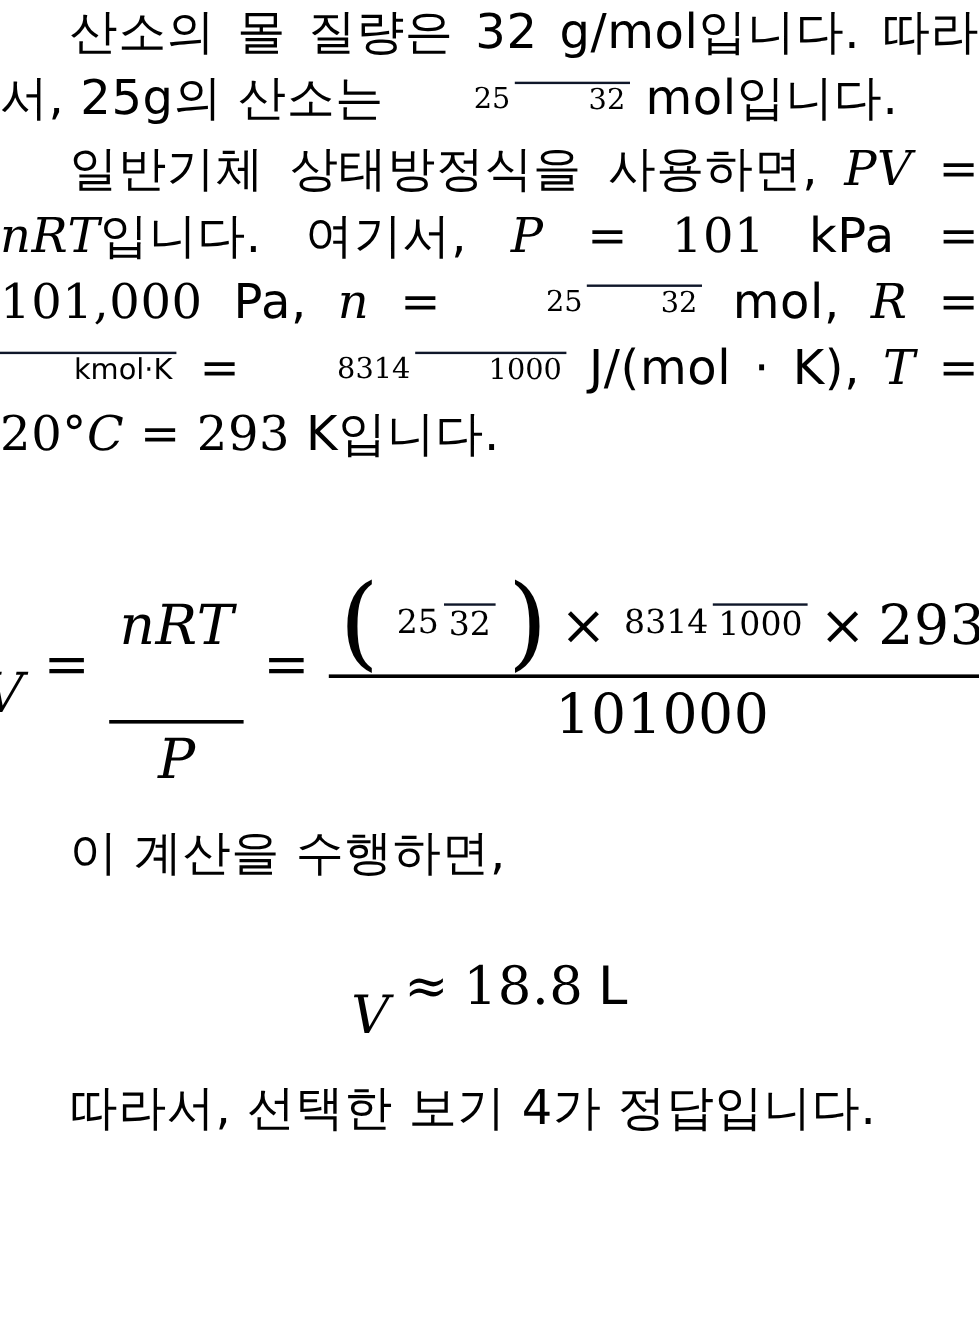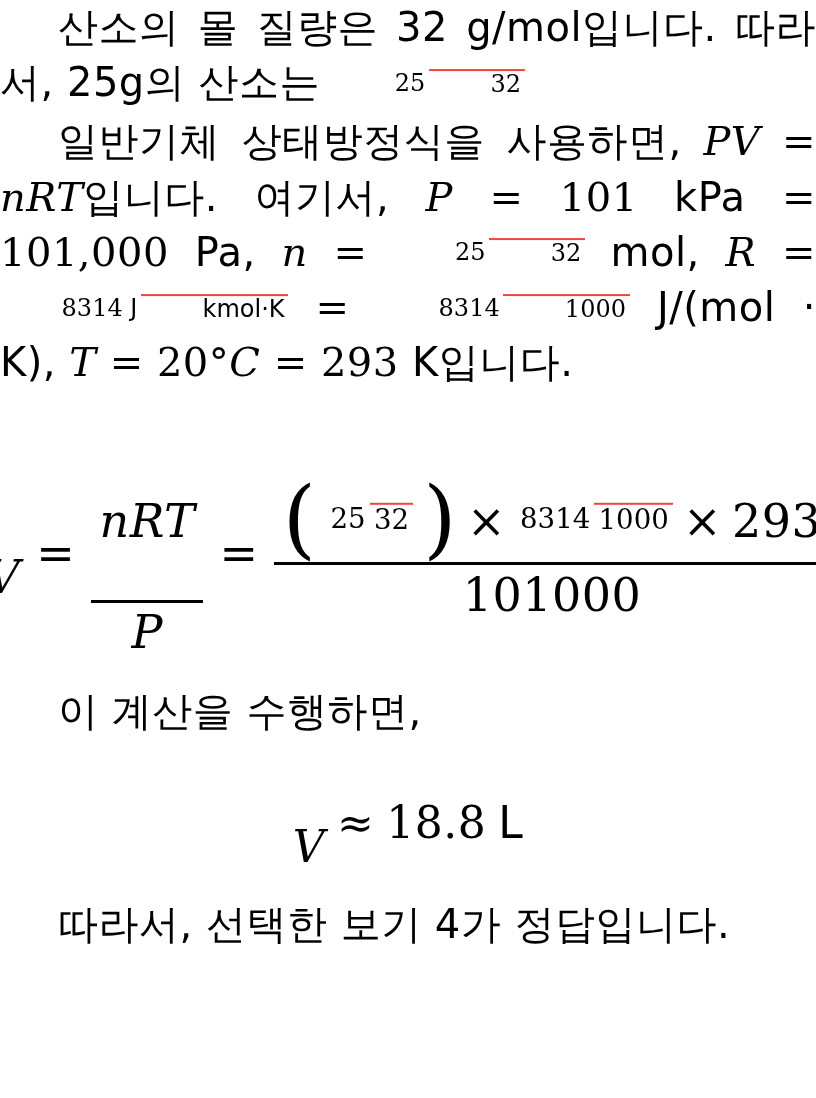--- a/index.html
+++ b/index.html
@@ -37,21 +37,21 @@
     display: inline-flex;
     align-items: center;
     vertical-align: middle;
     font-family: "DejaVu Serif", "Liberation Serif", serif;
     font-size: 0.60em;
     line-height: 1.12;
     letter-spacing: 0;
     transform: translateY(-0.08em);
   }
   .ifrac .num { padding: 0 0.15em; }
-  .ifrac .den { border-top: 2px solid #ef4444; padding: 0 0.15em; }
+  .ifrac .den { border-top: 2px solid #0f172a; padding: 0 0.15em; }
 
   
   .display-eq {
     display: flex;
     justify-content: center;
     align-items: center;
     font-size: 46px;
     gap: 14px;
     line-height: 1.1;
   }
@@ -87,27 +87,26 @@
   .rel { padding: 0 2px; }
 </style>
 </head>
 <body>
 
 <div class="doc">
 
   <p class="para" id="p1"><span>산소의 몰 질량은 32 g/mol입니다.  따라서, 25g의 산소는 </span><span class="ifrac">
         <span class="num">25</span>
         <span class="den">32</span>
-      </span></p>
+      </span><span> mol입니다.</span></p>
 
   <p class="para" id="p2"><span>일반기체 상태방정식을 사용하면, </span><span class="mv">PV</span><span class="mn"> = </span><span class="mv">nRT</span><span>입니다.  여기서, </span><span class="mv">P</span><span class="mn"> = </span><span class="mn">101</span><span class="mu"> kPa</span><span class="mn"> = </span><span class="mn">101,000</span><span class="mu"> Pa</span><span>, </span><span class="mv">n</span><span class="mn"> = </span><span class="ifrac">
         <span class="num">25</span>
         <span class="den">32</span>
       </span><span class="mu"> mol</span><span>, </span><span class="mv">R</span><span class="mn"> = </span><span class="ifrac">
-        <span class="num"><span class="mn">8314 </span><span class="mu">J</span></span>
         <span class="den mu">kmol·K</span>
       </span><span class="mn"> = </span><span class="ifrac">
         <span class="num">8314</span>
         <span class="den">1000</span>
       </span><span class="mu"> J/(mol · K)</span><span>, </span><span class="mv">T</span><span class="mn"> = </span><span class="mn">20°</span><span class="mv">C</span><span class="mn"> = </span><span class="mn">293</span><span class="mu"> K</span><span>입니다.</span></p>
 
 
   <div class="display-eq" id="eq1">
     <span class="mv">V</span>
     <span class="mn rel">=</span>

